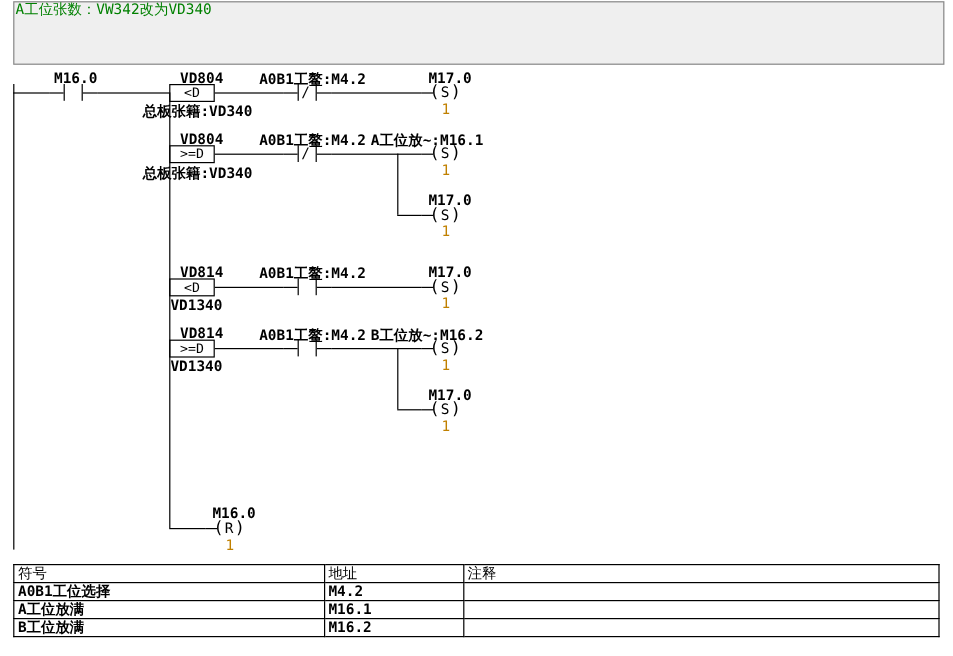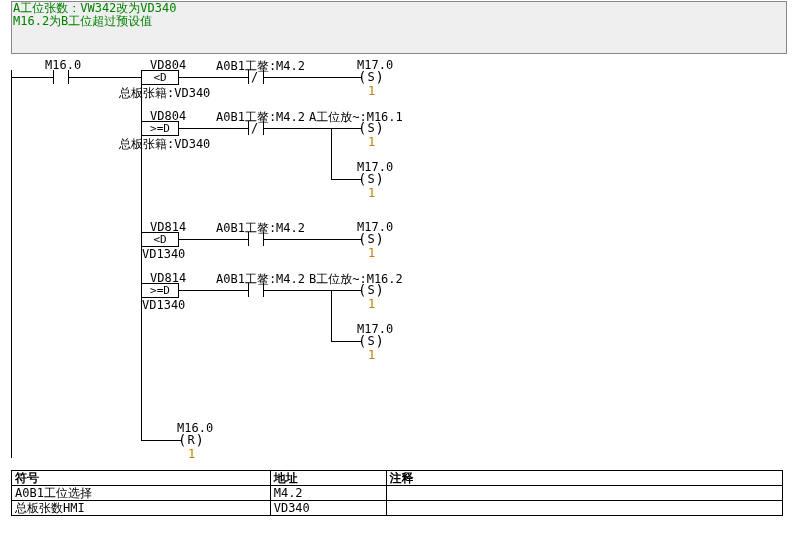--- a/index.html
+++ b/index.html
@@ -42,23 +42,24 @@
     border-collapse: collapse;
     font-size: 12px;
   }
   .symbol-table th, .symbol-table td {
     border: 1px solid #000;
     padding: 0 3px;
     height: 14px;
     line-height: 14px;
     text-align: left;
     background: #fff;
+    font-weight: bold;
   }
   .symbol-table th {
-    font-weight: bold;
+    font-weight: normal;
     margin-left: 32px;
   }
   .symbol-table th.addr, .symbol-table td.addr { width: 110px; }
   .symbol-table th.sym, .symbol-table td.sym { width: 255px; }
   .symbol-table th.com, .symbol-table td.com { width: 395px; }
 
   
   .rail {
     position: absolute;
     left: 0;
@@ -73,20 +74,21 @@
     border-top: 1px solid #000;
   }
   .wire-v {
     position: absolute;
     width: 0;
     border-left: 1px solid #000;
   }
   .label {
     position: absolute;
     white-space: nowrap;
+    font-weight: bold;
   }
   .num1 {
     position: absolute;
     color: #c08000;
   }
   .contact {
     position: absolute;
     width: 40px;
     height: 14px;
   }
@@ -147,21 +149,20 @@
     border-top: 1px solid #000;
   }
 </style>
 </head>
 <body>
 
 <div class="page">
 
   <div class="comment-box">
     <div>A工位张数：VW342改为VD340</div>
-    <div>M16.2为B工位超过预设值</div>
   </div>
 
   <div class="ladder-area">
     <div class="rail"></div>
 
     <div class="wire-h" style="left:0; top:17px; width:30px;"></div>
     <div class="contact" style="left:30px; top:10px;">
       <div class="l"></div>
         <div class="bl"></div>
         <div class="br"></div>
@@ -300,20 +301,25 @@
       <th class="sym">符号</th>
       <th class="addr">地址</th>
       <th class="com">注释</th>
     </tr>
     <tr>
       <td class="sym">A0B1工位选择</td>
       <td class="addr">M4.2</td>
       <td class="com"></td>
     </tr>
     <tr>
-      <td class="sym">总板张数HMI</td>
-      <td class="addr">VD340</td>
+      <td class="sym">A工位放满</td>
+      <td class="addr">M16.1</td>
+      <td class="com"></td>
+    </tr>
+    <tr>
+      <td class="sym">B工位放满</td>
+      <td class="addr">M16.2</td>
       <td class="com"></td>
     </tr>
   </tbody>
     </table>
 
 </div>
 
 </body></html>

